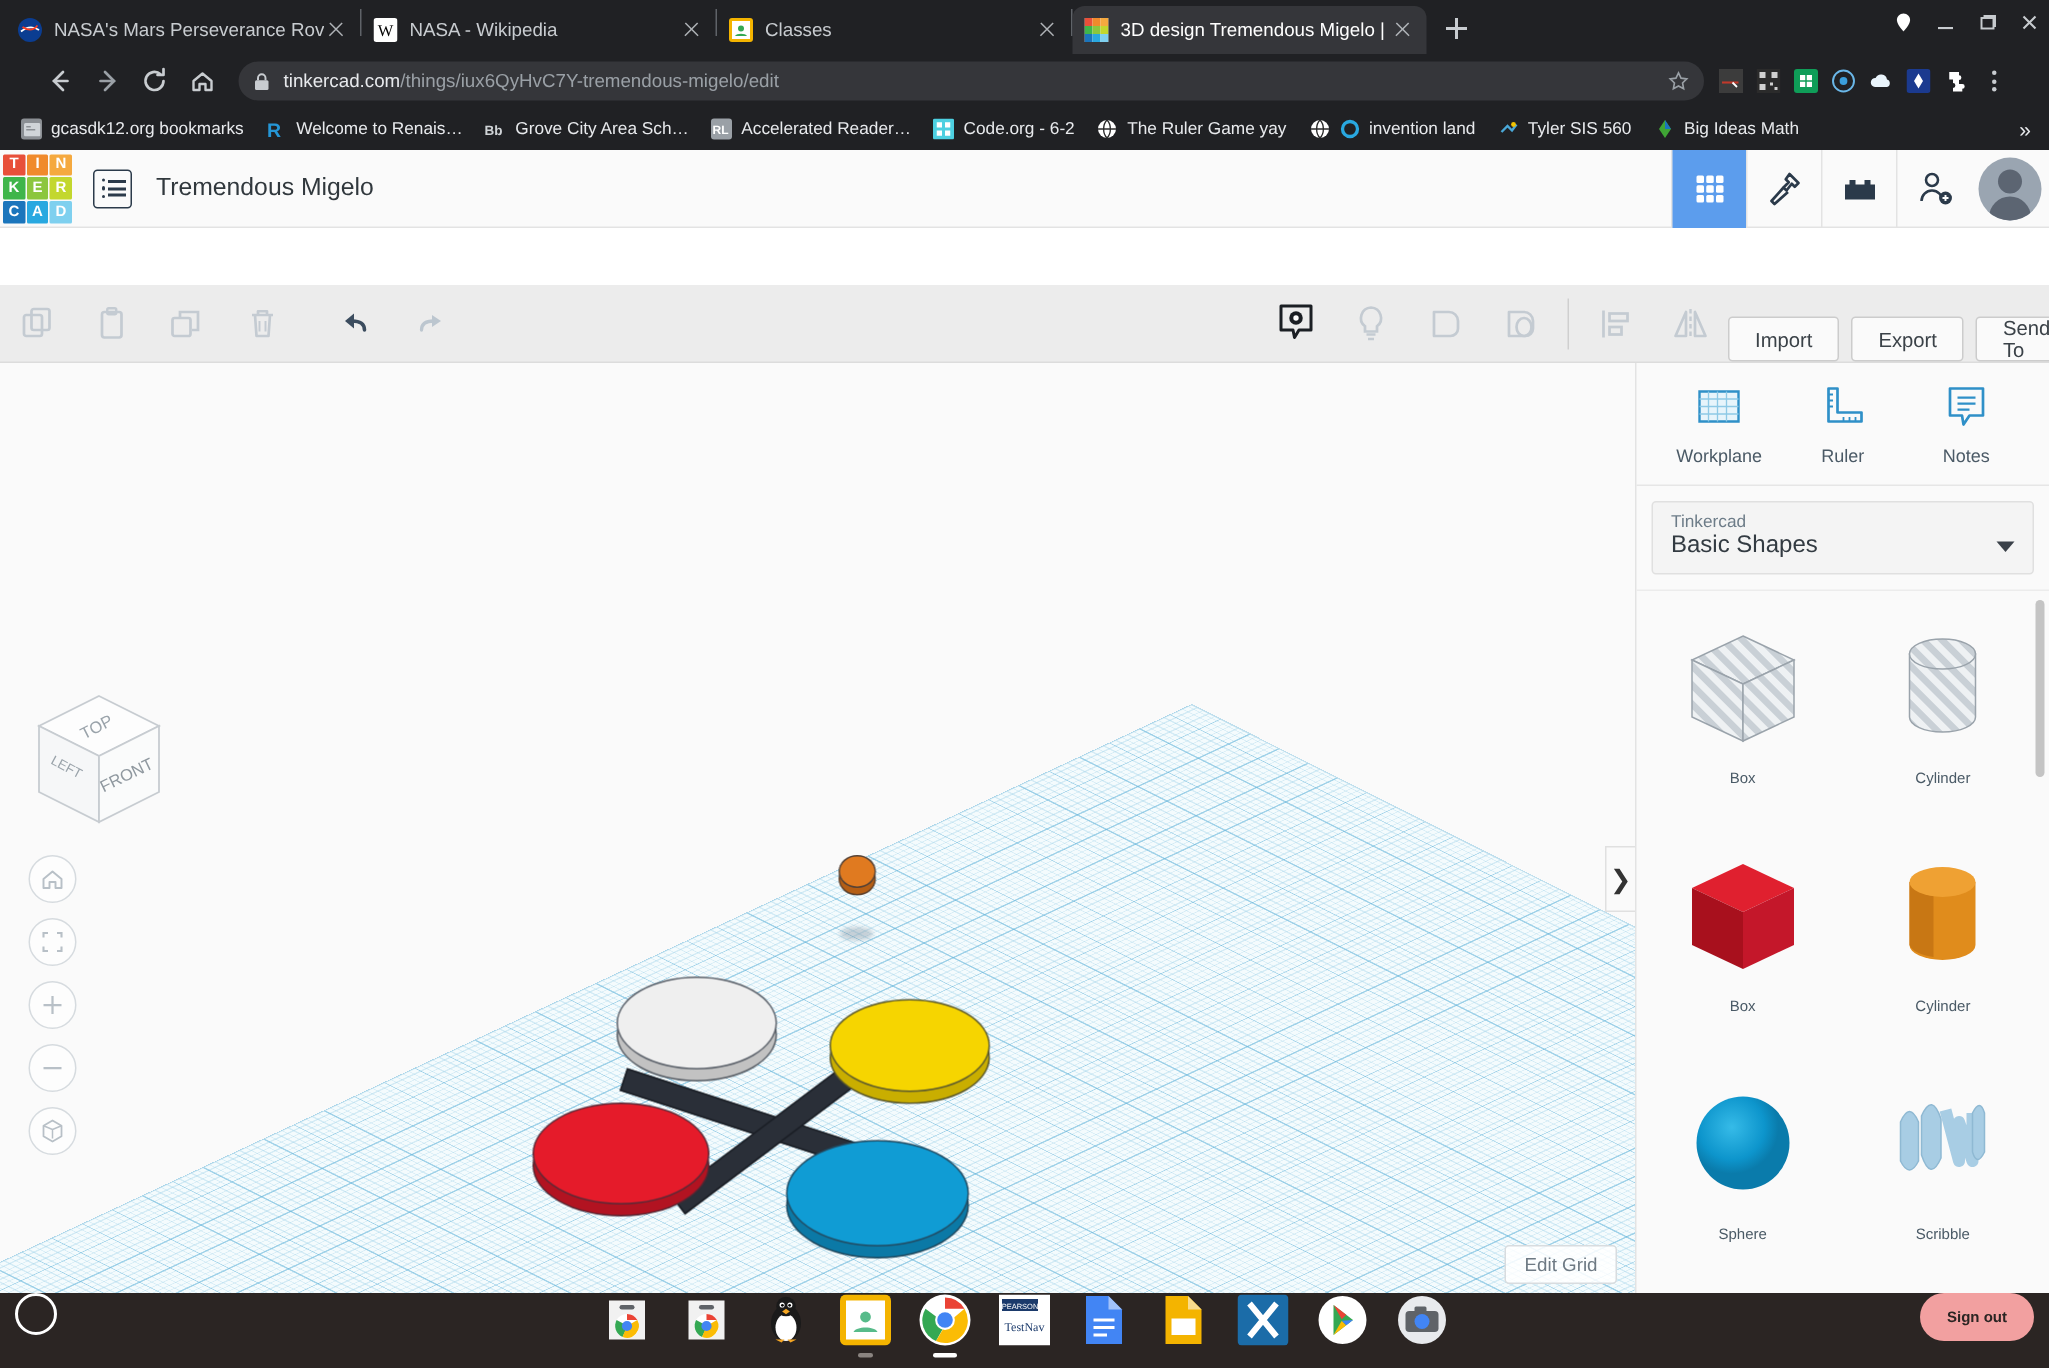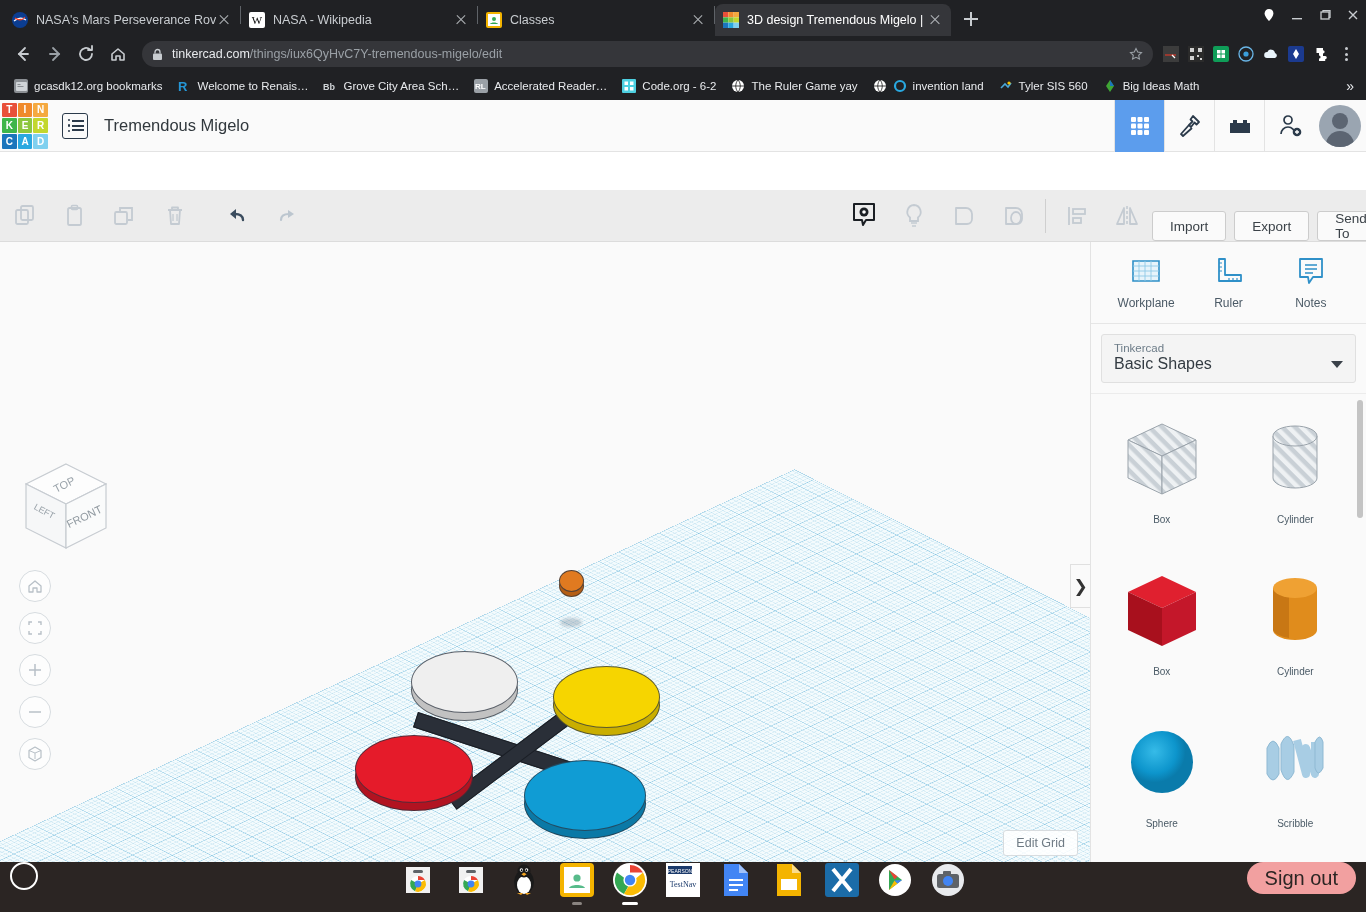--- a/index.html
+++ b/index.html
@@ -27,21 +27,21 @@
   .tab .tab-close::before { transform: rotate(45deg); }
   .tab .tab-close::after { transform: rotate(-45deg); }
   .tab-sep { width: 1px; height: 18px; background: #5f6368; align-self: center; margin-bottom: 7px; }
   .newtab { width: 28px; height: 28px; position: relative; margin-left: 6px; margin-bottom: 3px; }
   .newtab::before, .newtab::after { content:""; position:absolute; background:#c8ccd0; }
   .newtab::before { left: 7px; top: 13.2px; width: 14px; height: 1.6px; }
   .newtab::after { left: 13.2px; top: 7px; width: 1.6px; height: 14px; }
   .winctrls { position: absolute; right: 6px; top: 8px; display: flex; gap: 14px; align-items: center; }
   .winctrl { width: 14px; height: 14px; position: relative; }
 
-  .navbar { height: 36px; display: flex; align-items: center; padding: 0 8px; gap: 4px; }
+  .navbar { height: 36px; display: flex; align-items: center; padding: 0 25px; gap: 4px; }
   .navicon { width: 28px; height: 28px; position: relative; flex: 0 0 28px; }
   .omnibox {
     flex: 1; height: 26px; background: #35363a; border-radius: 13px;
     display: flex; align-items: center; padding: 0 10px; margin: 0 6px;
     font-size: 12.5px; color: #9aa0a6;
   }
   .omnibox .lock { width: 11px; height: 13px; margin-right: 9px; position: relative; flex:0 0 11px;}
   .omnibox .url-strong { color: #e8eaed; }
   .omnibox .star { margin-left: auto; width: 14px; height: 14px; }
   .ext-icons { display: flex; align-items: center; gap: 9px; padding-right: 4px; }
@@ -141,21 +141,21 @@
   .sp-scrollbar { position: absolute; right: 3px; top: 6px; width: 6px; height: 118px; background: #c4c4c4; border-radius: 3px; }
 
   
   .shelf { width: 1366px; height: 50px; background: #2b2523; display: flex; align-items: flex-start; position: relative; }
   .launcher { width: 28px; height: 28px; border-radius: 50%; border: 2.5px solid #fff; margin-left: 10px; }
   .shelf-apps { position: absolute; left: 50%; transform: translateX(-50%); display: flex; align-items: center; gap: 17px; }
   .shelf-app { width: 36px; height: 36px; border-radius: 6px; position: relative; display:flex;align-items:center;justify-content:center;}
   .running-dot { position:absolute; bottom:-7px; left: 50%; transform: translateX(-50%); width: 16px; height: 3px; border-radius: 2px; background: #fff; }
   .running-dot.dim { background: #8a8480; width: 10px; }
   .shelf-right { margin-left: auto; display: flex; align-items: center; gap: 10px; padding-right: 10px; }
-  .signout-btn { background: #f2a0a0; color: #2b2523; border-radius: 16px; height: 32px; padding: 0 18px; display:flex;align-items:center; font-size: 20px;}
+  .signout-btn { background: #f2a0a0; color: #2b2523; border-radius: 16px; height: 32px; padding: 0 18px; display:flex;align-items:center; font-size: 10px; font-weight: bold;}
   .status-tray { background: #3b3431; border-radius: 18px; height: 34px; padding: 0 14px; display:flex;align-items:center;gap:9px; color:#fff; font-size:13.5px;}
   .notif-badge { width: 17px; height: 17px; border-radius:50%; background:#fff; color:#2b2523; font-size:11px; display:flex;align-items:center;justify-content:center; font-weight:700;}
 </style>
 </head>
 <body>
 
 <div class="browser">
   <div class="tabstrip">
 
     <div class="tab">

